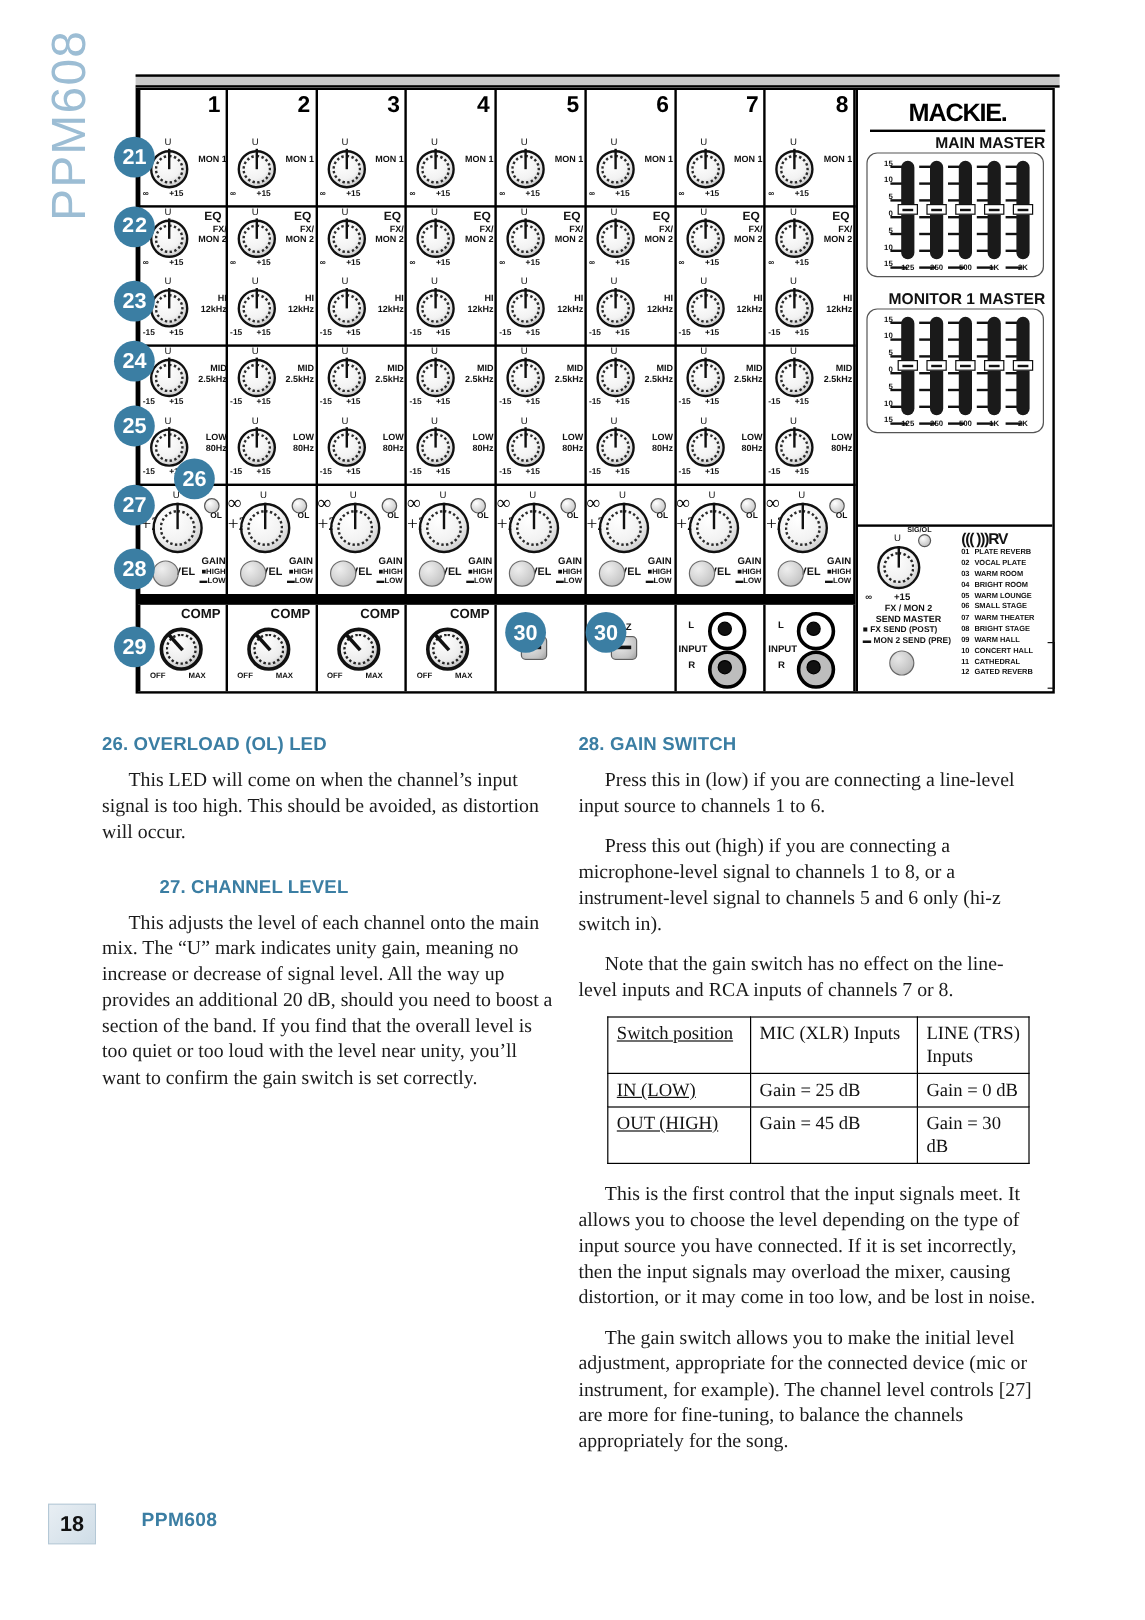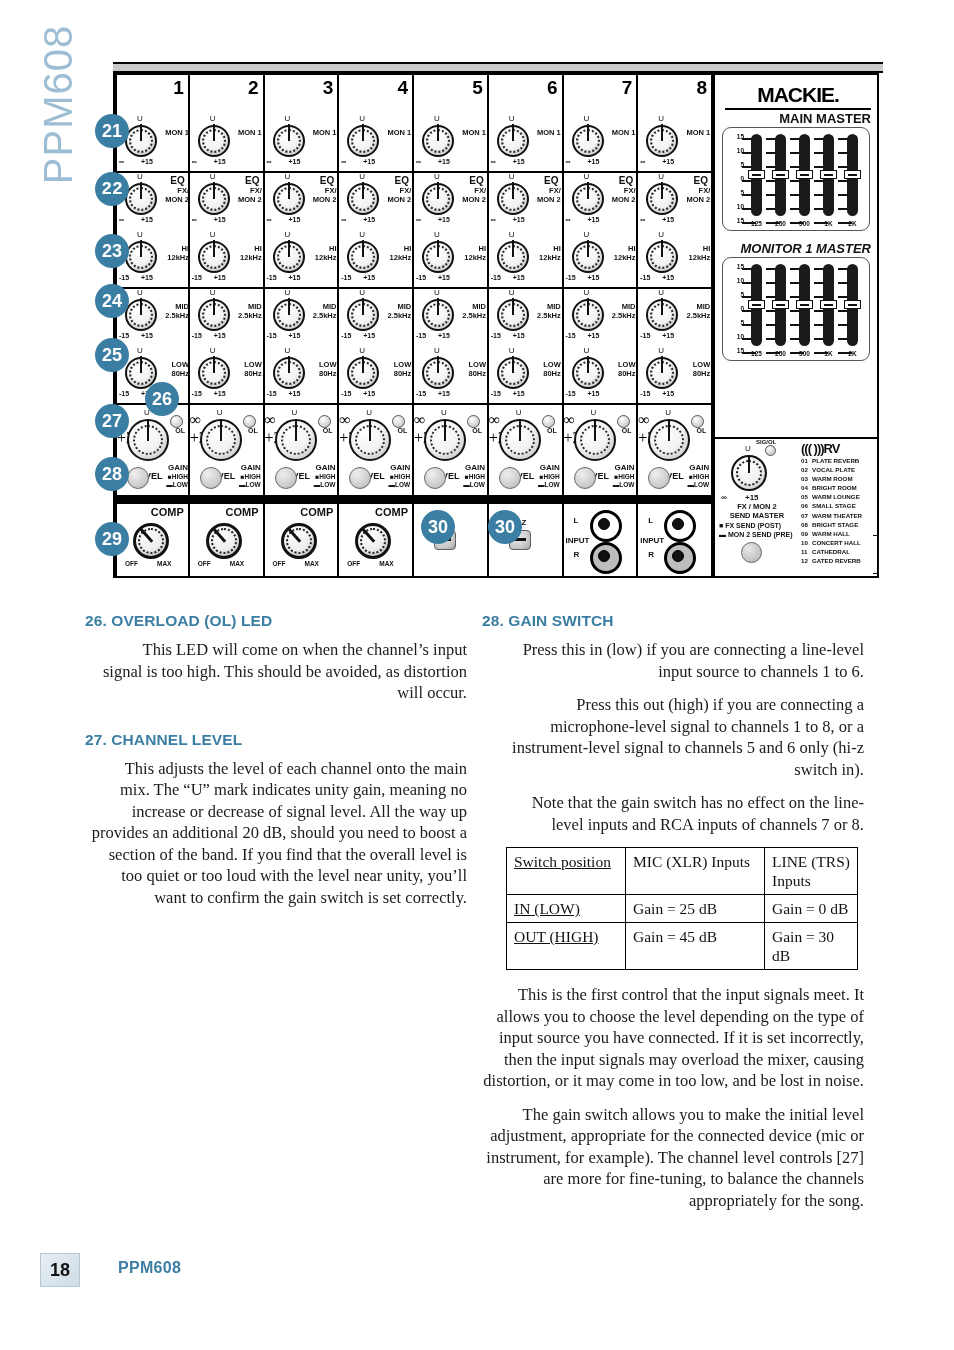--- a/index.html
+++ b/index.html
@@ -174,23 +174,23 @@
   .badge{position:absolute;width:34px;height:34px;border-radius:50%;
     background:#3b7ea3;color:#fff;font-family:"Liberation Sans",sans-serif;
     font-weight:bold;font-size:18px;display:flex;align-items:center;justify-content:center;
     z-index:20;}
   
   .col{position:absolute;width:382px;}
   .colL{left:85px;top:612px;}
   .colR{left:482px;top:612px;}
   h2.sec{font-family:"Liberation Sans",sans-serif;font-size:15.5px;font-weight:bold;
     color:#3b7ea3;margin:0 0 9px 0;letter-spacing:0.1px;}
-  h2.sec.spaced{margin-top:27px;}
+  h2.sec.spaced{margin-top:27px;margin-left:48px;}
   p.body{font-size:16.5px;line-height:21.5px;margin:0 0 12px 0;text-indent:22px;
-    color:#1b1b1b;text-align:right;}
+    color:#1b1b1b;text-align:left;}
   table.gain{border-collapse:collapse;margin:6px 0 14px 24px;width:352px;}
   table.gain td{border:1.6px solid #000;padding:4px 7px;font-size:15.5px;
     line-height:19px;color:#111;vertical-align:top;}
   table.gain td.c1{width:104px;text-decoration:underline;}
   table.gain td.c2{width:124px;}
   
   .footer{position:absolute;left:40px;top:1253px;}
   .pagebox{position:absolute;left:0;top:0;width:38px;height:32px;
     background:linear-gradient(135deg,#e8eef3,#cfdde7);
     border:1px solid #b4c8d6;display:flex;align-items:center;justify-content:center;}
@@ -967,21 +967,21 @@
           <div class="tick" style="left: 115px; top: 52px; width: 14px;"></div>
           <div class="tick" style="left: 115px; top: 66px; width: 14px;"></div>
           <div class="tick" style="left: 115px; top: 80px; width: 14px;"></div>
           <div class="tick" style="left: 115px; top: 94px; width: 14px;"></div>
           <div class="fader" style="left: 124px;">
             <div class="cap"></div>
           </div>
           <div class="bandlab" style="left: 116px; width: 27px;">2K</div>
         </div>
 
-      <div class="mastlabel" style="left:6px;top:166px;font-style:italic;">MONITOR 1 MASTER</div>
+      <div class="mastlabel" style="left:6px;top:166px;">MONITOR 1 MASTER</div>
       <div class="eqbox" id="monEq" style="left:7px;top:182px;">
           <div class="eqscale">
             <span style="top: 0px;">15</span>
             <span style="top: 14px;">10</span>
             <span style="top: 28px;">5</span>
             <span style="top: 42px;">0</span>
             <span style="top: 56px;">5</span>
             <span style="top: 70px;">10</span>
             <span style="top: 84px;">15</span>
           </div>

